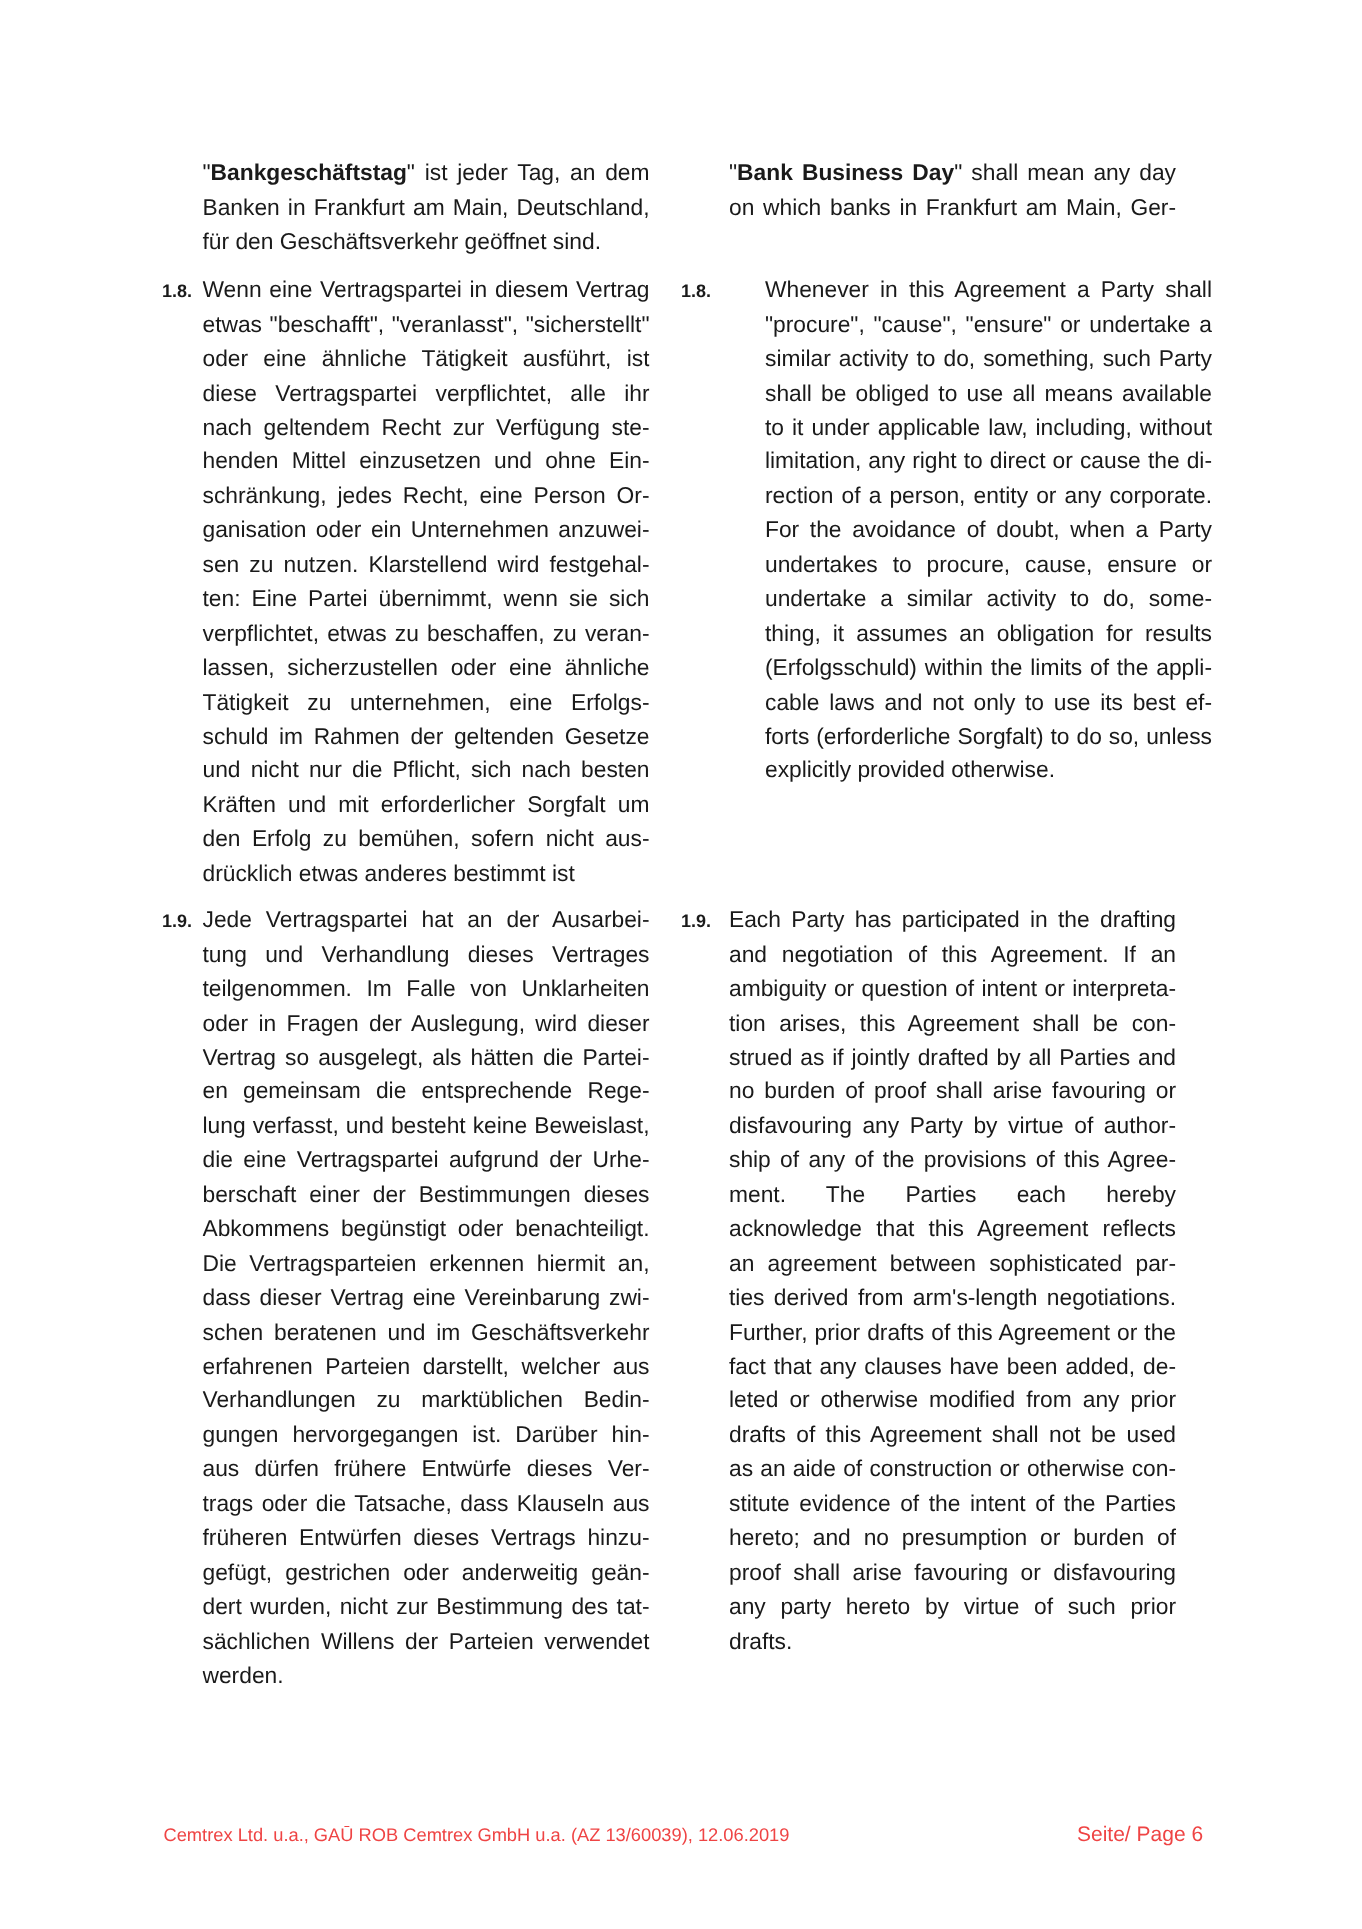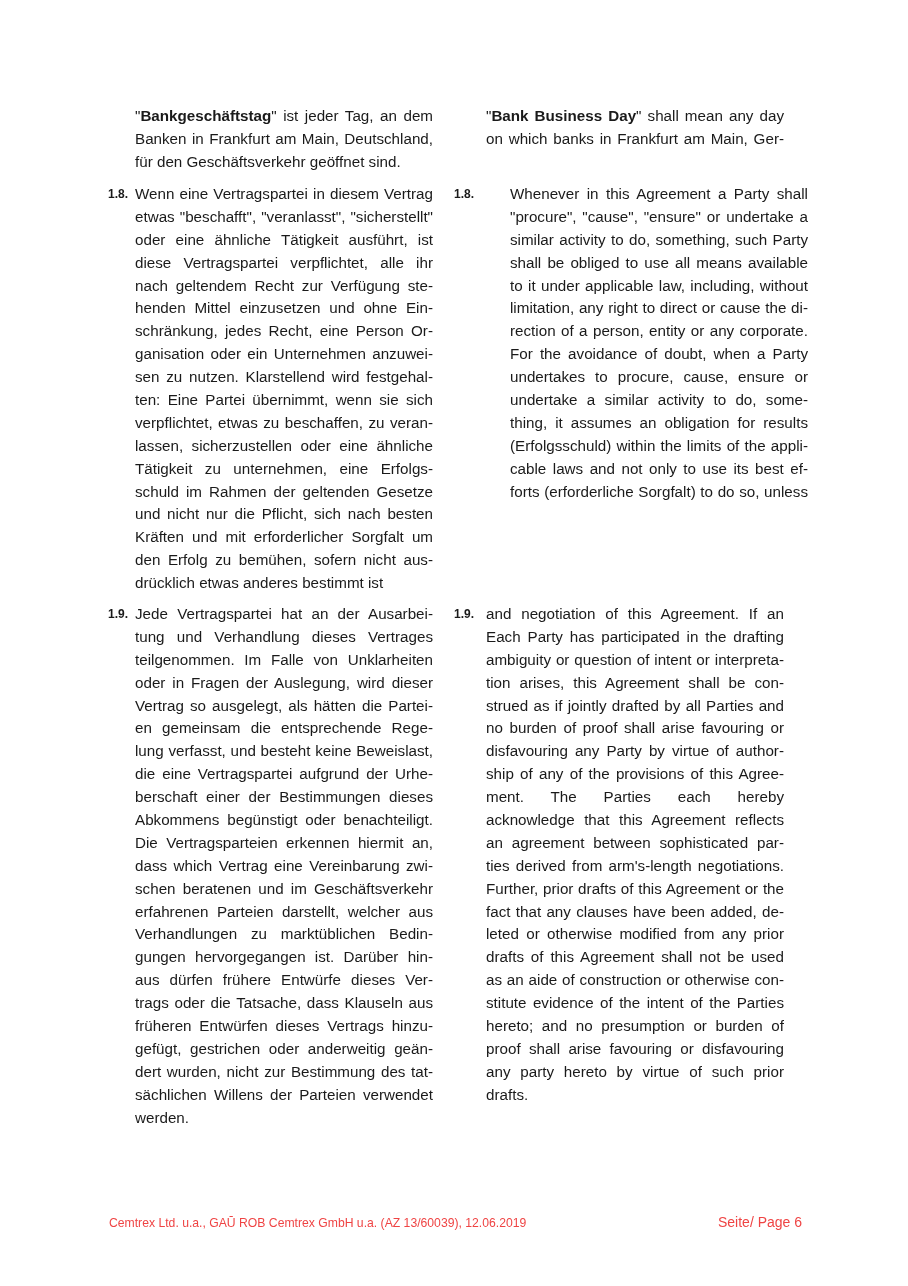--- a/index.html
+++ b/index.html
@@ -59,54 +59,55 @@
     <div class="line">to it under applicable law, including, without</div>
     <div class="line">limitation, any right to direct or cause the di-</div>
     <div class="line">rection of a person, entity or any corporate.</div>
     <div class="line">For the avoidance of doubt, when a Party</div>
     <div class="line">undertakes to procure, cause, ensure or</div>
     <div class="line">undertake a similar activity to do, some-</div>
     <div class="line">thing, it assumes an obligation for results</div>
     <div class="line">(Erfolgsschuld) within the limits of the appli-</div>
     <div class="line">cable laws and not only to use its best ef-</div>
     <div class="line">forts (erforderliche Sorgfalt) to do so, unless</div>
+    <div class="line last">explicitly provided otherwise.</div>
   </div>
 
 <div class="num" style="left:108px; top:603px;">1.9.</div>
 <div class="num" style="left:454px; top:603px;">1.9.</div>
 
 <div class="col" id="c19de" style="left:135px; top:603px;">
     <div class="line">Jede Vertragspartei hat an der Ausarbei-</div>
     <div class="line">tung und Verhandlung dieses Vertrages</div>
     <div class="line">teilgenommen. Im Falle von Unklarheiten</div>
     <div class="line">oder in Fragen der Auslegung, wird dieser</div>
     <div class="line">Vertrag so ausgelegt, als hätten die Partei-</div>
     <div class="line">en gemeinsam die entsprechende Rege-</div>
     <div class="line">lung verfasst, und besteht keine Beweislast,</div>
     <div class="line">die eine Vertragspartei aufgrund der Urhe-</div>
     <div class="line">berschaft einer der Bestimmungen dieses</div>
     <div class="line">Abkommens begünstigt oder benachteiligt.</div>
     <div class="line">Die Vertragsparteien erkennen hiermit an,</div>
-    <div class="line">dass which Vertrag eine Vereinbarung zwi-</div>
+    <div class="line">dass dieser Vertrag eine Vereinbarung zwi-</div>
     <div class="line">schen beratenen und im Geschäftsverkehr</div>
     <div class="line">erfahrenen Parteien darstellt, welcher aus</div>
     <div class="line">Verhandlungen zu marktüblichen Bedin-</div>
     <div class="line">gungen hervorgegangen ist. Darüber hin-</div>
     <div class="line">aus dürfen frühere Entwürfe dieses Ver-</div>
     <div class="line">trags oder die Tatsache, dass Klauseln aus</div>
     <div class="line">früheren Entwürfen dieses Vertrags hinzu-</div>
     <div class="line">gefügt, gestrichen oder anderweitig geän-</div>
     <div class="line">dert wurden, nicht zur Bestimmung des tat-</div>
     <div class="line">sächlichen Willens der Parteien verwendet</div>
     <div class="line last">werden.</div>
   </div>
 
 <div class="col" id="c19en" style="left:486px; top:603px;">
+    <div class="line">Each Party has participated in the drafting</div>
     <div class="line">and negotiation of this Agreement. If an</div>
-    <div class="line">Each Party has participated in the drafting</div>
     <div class="line">ambiguity or question of intent or interpreta-</div>
     <div class="line">tion arises, this Agreement shall be con-</div>
     <div class="line">strued as if jointly drafted by all Parties and</div>
     <div class="line">no burden of proof shall arise favouring or</div>
     <div class="line">disfavouring any Party by virtue of author-</div>
     <div class="line">ship of any of the provisions of this Agree-</div>
     <div class="line">ment. The Parties each hereby</div>
     <div class="line">acknowledge that this Agreement reflects</div>
     <div class="line">an agreement between sophisticated par-</div>
     <div class="line">ties derived from arm's-length negotiations.</div>

